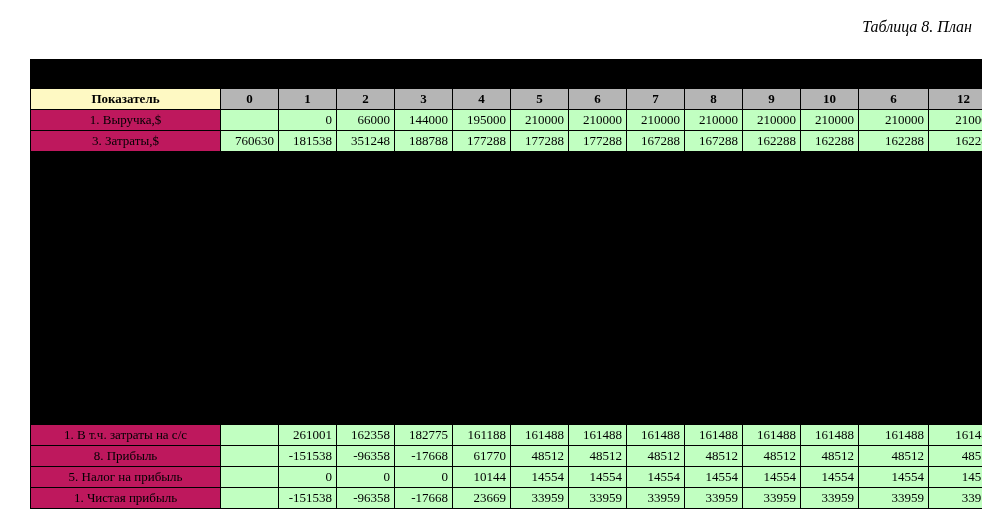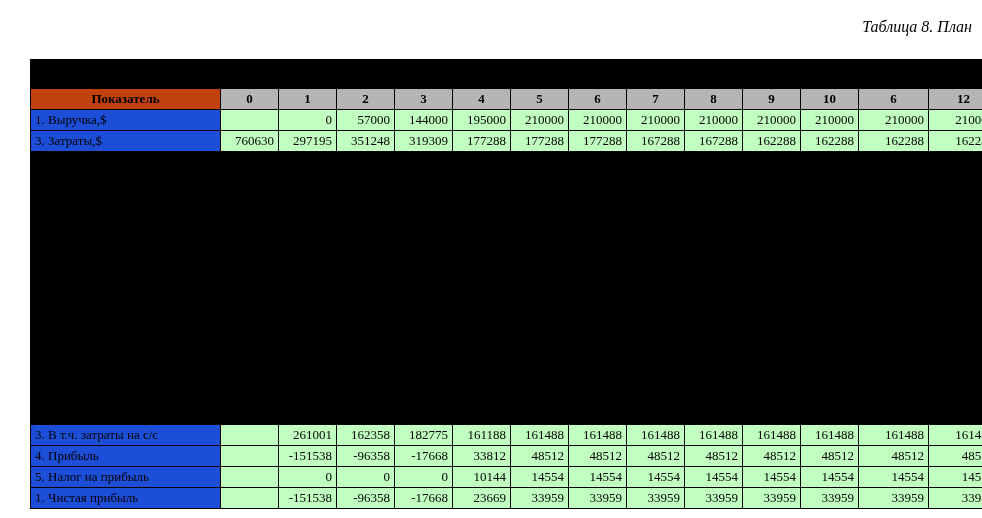--- a/index.html
+++ b/index.html
@@ -4,22 +4,22 @@
 <style>
   body{margin:0;font-family:"Times New Roman",serif;font-size:14px;color:#000;background:#fff}
   .page{width:982px;height:518px;position:relative;background:#fff}
   .caption{position:absolute;top:18px;right:10px;font-style:italic;font-size:16px;white-space:nowrap;overflow:hidden}
   .tablewrap{position:absolute;top:59px;left:30px;right:0}
   table{border-collapse:collapse;width:952px;table-layout:fixed}
   th,td{border:1px solid #000;height:20px;padding:0 4px;font-size:13px;vertical-align:middle;overflow:hidden;white-space:nowrap}
   td.num{text-align:right}
   thead th.title{background:#000;color:#000;height:28px;border:1px solid #000}
   thead th.colhead{background:#b5b5b5;font-weight:bold;text-align:center}
-  thead th.rowhead{background:#c2410c;font-weight:bold;text-align:center}
-  tbody tr.vis td.label{background:#1d4ed8;text-align:left}
+  thead th.rowhead{background:#fef9c3;font-weight:bold;text-align:center}
+  tbody tr.vis td.label{background:#be185d;text-align:center}
   tbody tr.vis td.num{background:#c1ffc1}
   tbody tr.blk td{background:#000;color:#000;border-top-color:#000;border-bottom-color:#000}
   
   col.c0{width:190px}
   col.cx{width:58px}
   col.cw{width:70px}
 </style>
 </head>
 <body>
 <div class="page">
@@ -61,38 +61,38 @@
             <th class="colhead">10</th>
             <th class="colhead">6</th>
             <th class="colhead">12</th>
           </tr>
       </thead>
       <tbody id="body">
           <tr class="vis">
             <td class="label">1. Выручка,$</td>
             <td class="num"></td>
             <td class="num">0</td>
-            <td class="num">57000</td>
+            <td class="num">66000</td>
             <td class="num">144000</td>
             <td class="num">195000</td>
             <td class="num">210000</td>
             <td class="num">210000</td>
             <td class="num">210000</td>
             <td class="num">210000</td>
             <td class="num">210000</td>
             <td class="num">210000</td>
             <td class="num">210000</td>
             <td class="num">210000</td>
           </tr>
           <tr class="vis">
             <td class="label">3. Затраты,$</td>
             <td class="num">760630</td>
-            <td class="num">297195</td>
+            <td class="num">181538</td>
             <td class="num">351248</td>
-            <td class="num">319309</td>
+            <td class="num">188788</td>
             <td class="num">177288</td>
             <td class="num">177288</td>
             <td class="num">177288</td>
             <td class="num">167288</td>
             <td class="num">167288</td>
             <td class="num">162288</td>
             <td class="num">162288</td>
             <td class="num">162288</td>
             <td class="num">162288</td>
           </tr>
@@ -298,42 +298,42 @@
             <td class="num"></td>
             <td class="num"></td>
             <td class="num"></td>
             <td class="num"></td>
             <td class="num"></td>
             <td class="num"></td>
             <td class="num"></td>
             <td class="num"></td>
           </tr>
           <tr class="vis">
-            <td class="label">3. В т.ч. затраты на с/с</td>
+            <td class="label">1. В т.ч. затраты на с/с</td>
             <td class="num"></td>
             <td class="num">261001</td>
             <td class="num">162358</td>
             <td class="num">182775</td>
             <td class="num">161188</td>
             <td class="num">161488</td>
             <td class="num">161488</td>
             <td class="num">161488</td>
             <td class="num">161488</td>
             <td class="num">161488</td>
             <td class="num">161488</td>
             <td class="num">161488</td>
             <td class="num">161488</td>
           </tr>
           <tr class="vis">
-            <td class="label">4. Прибыль</td>
+            <td class="label">8. Прибыль</td>
             <td class="num"></td>
             <td class="num">-151538</td>
             <td class="num">-96358</td>
             <td class="num">-17668</td>
-            <td class="num">33812</td>
+            <td class="num">61770</td>
             <td class="num">48512</td>
             <td class="num">48512</td>
             <td class="num">48512</td>
             <td class="num">48512</td>
             <td class="num">48512</td>
             <td class="num">48512</td>
             <td class="num">48512</td>
             <td class="num">48512</td>
           </tr>
           <tr class="vis">

